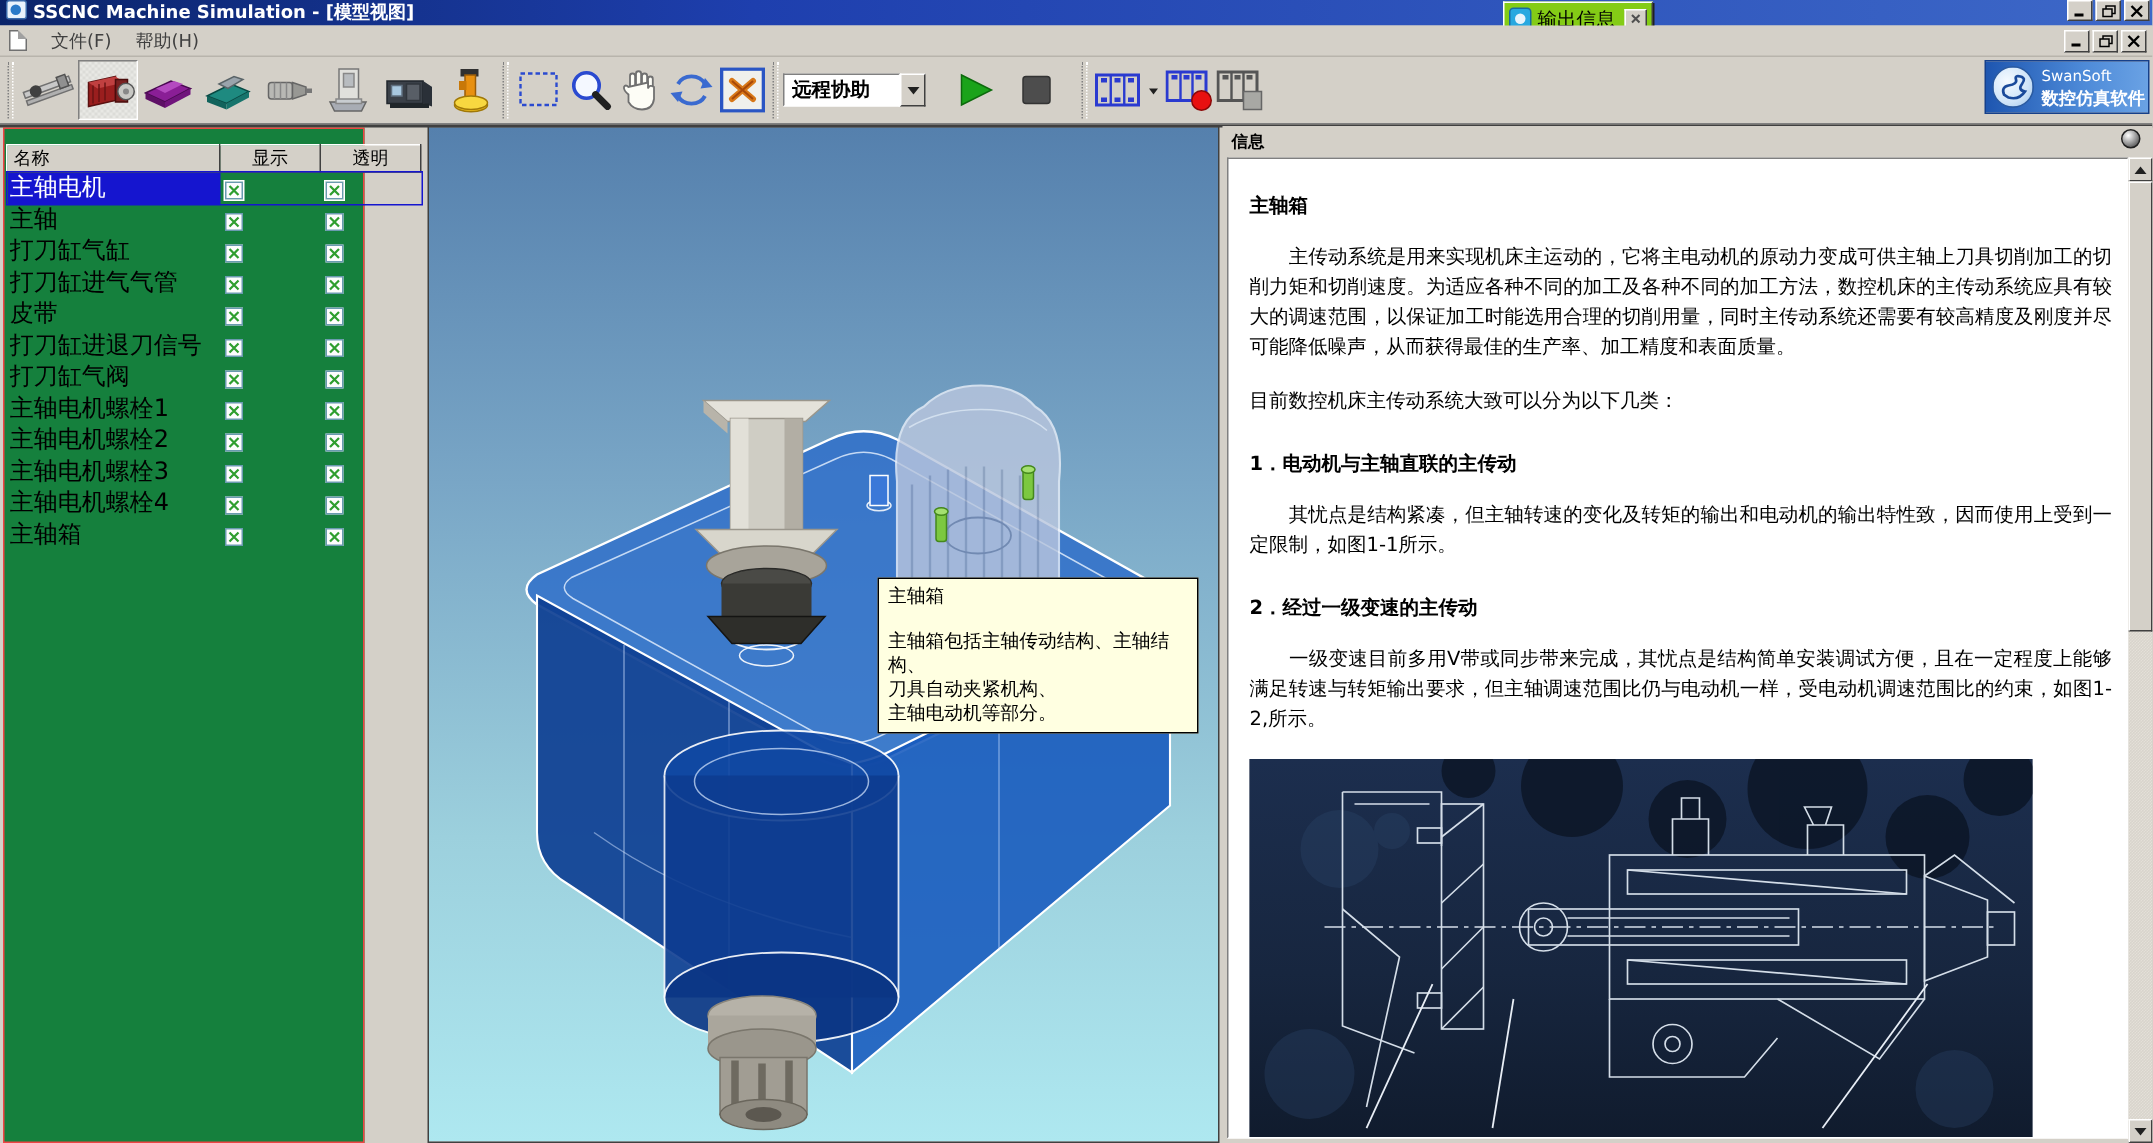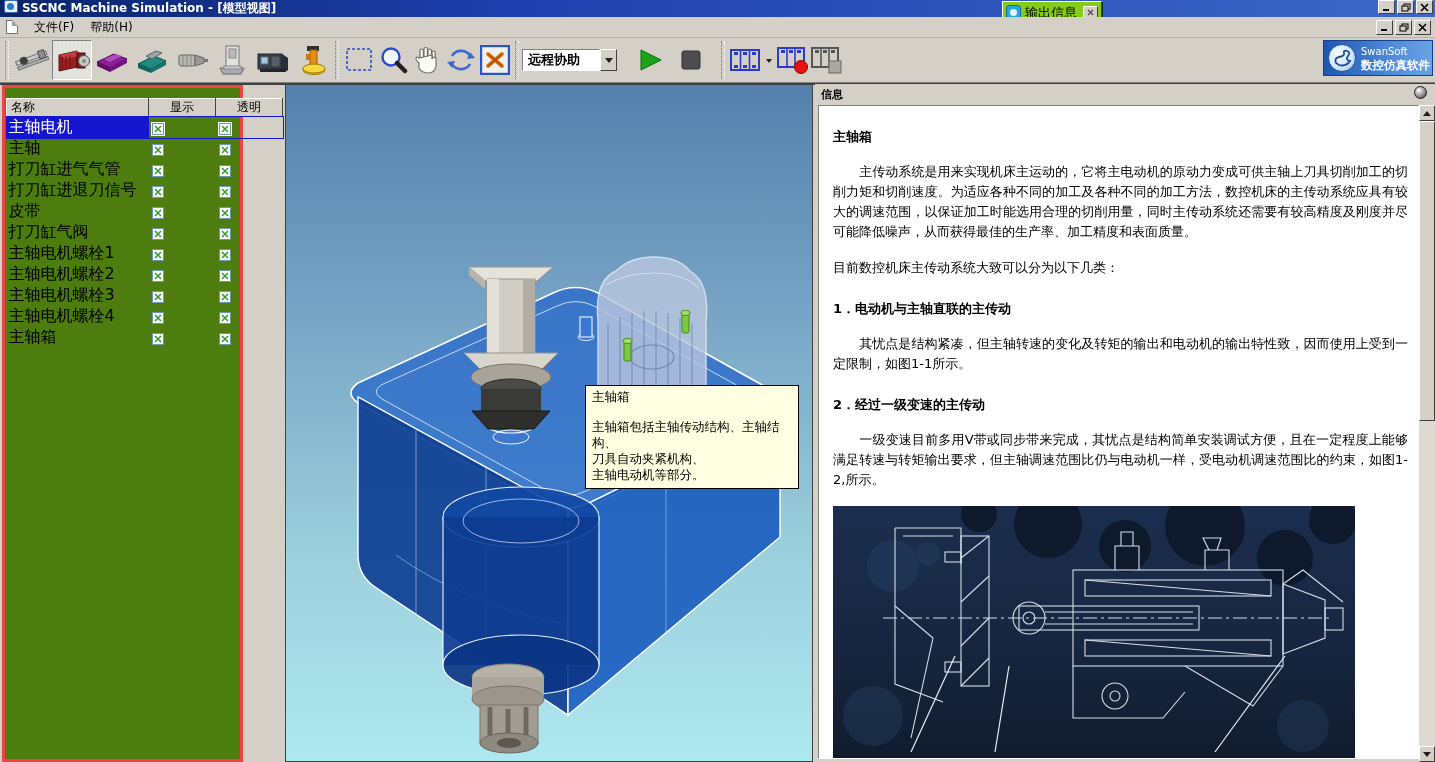--- a/index.html
+++ b/index.html
@@ -23,21 +23,21 @@
   .outwin .ow-ico { width:15px; height:15px; border-radius:3px; background:#28a8e0; border:1px solid #1a6aa0; position:relative; margin-right:4px; }
   .outwin .ow-ico::after { content:""; position:absolute; left:3px; top:3px; width:7px; height:7px; border-radius:50%; background:#e8f4fc; }
   .outwin .ow-title { color:#000; font-size:13px; margin-right:6px; white-space:nowrap; }
   .outwin .ow-close { width:15px; height:14px; font-size:10px; color:#404040; display:flex; align-items:center; justify-content:center; background:#d4d0c8; border:1px solid; border-color:#fff #404040 #404040 #fff; }
 
   
   .menubar { position:absolute; left:0; top:17px; width:1435px; height:21px; background:#d4d0c8;
     display:flex; align-items:center; padding:0 4px; border-bottom:1px solid #b8b4ac; }
   .doc-ico { width:12px; height:14px; background:#fff; border:1px solid #707070; margin:0 8px 0 2px; position:relative; }
   .doc-ico::after { content:""; position:absolute; right:-1px; top:-1px; border:3px solid; border-color:#d4d0c8 #d4d0c8 #a0a0a0 #a0a0a0; }
-  .menu-item { padding:2px 8px; color:#000000; }
+  .menu-item { padding:2px 8px; color:#404040; }
   .menubar .winbtns .winbtn { height:15px; }
 
   
   .toolbar { position:absolute; left:0; top:38px; width:1435px; height:45px; background:#d4d0c8;
     display:flex; align-items:center; padding:0 2px; border-bottom:1px solid #808080; }
   .grip { width:4px; height:38px; margin:0 3px; border-left:1px dotted #808080; border-right:1px dotted #fff; }
   .tool-btn { width:40px; height:40px; display:flex; align-items:center; justify-content:center; background:transparent; border:1px solid transparent; }
   .tool-btn.small { width:34px; height:36px; }
   .tool-btn.active { border-color:#808080 #fff #fff #808080;
     background-image:conic-gradient(#e8e8e4 25%,#dcdcd8 0 50%,#e8e8e4 0 75%,#dcdcd8 0); background-size:4px 4px; }
@@ -51,21 +51,21 @@
     background:linear-gradient(90deg,#1e56b0,#4d8ad8 60%,#6aa2e4); border:1px solid #16408a;
     display:flex; align-items:center; padding:2px 4px; color:#fff; }
   .brand .swan { width:28px; height:28px; border-radius:50%; background:radial-gradient(circle at 35% 35%,#f4faff,#cfe4f8 60%,#9cc2e8); border:1px solid #2a5aa0; position:relative; flex:none; margin-right:5px; }
   .brand .swan svg { position:absolute; left:3px; top:3px; }
   .brand .b1 { font-size:10px; line-height:13px; }
   .brand .b2 { font-size:11.5px; font-weight:bold; line-height:14px; white-space:nowrap; }
 
   
   .main-sep { position:absolute; left:0; top:83px; width:1435px; height:2px; background:#404040; }
 
-  .left-panel { position:absolute; left:2px; top:85px; width:241px; height:677px; background:#4d7c0f; border:3px solid #ef4444; padding-top:10px; }
+  .left-panel { position:absolute; left:2px; top:85px; width:241px; height:677px; background:#15803d; border:1px solid #ef4444; padding-top:10px; }
   .parts-table { width:276px; margin-left:1px; border-collapse:collapse; table-layout:fixed; }
   .parts-table th { height:17px; font-weight:normal; font-size:12px; background:#d4d0c8;
     border:1px solid; border-color:#fff #404040 #404040 #fff; }
   .parts-table th.c-name { text-align:left; padding-left:4px; }
   .parts-table td { height:15px; font-size:16px; vertical-align:middle; }
   .parts-table td.c-name { padding-left:2px; white-space:nowrap; overflow:hidden; }
   .parts-table tr.selected td.c-name { background:#1515cf; color:#fff; }
   .parts-table tr.selected { outline:1px solid #1515cf; }
   .col-name { width:142px; } .col-show { width:67px; } .col-trans { width:67px; }
   .cbx { display:inline-flex; width:12px; height:12px; margin-left:3px; background:#fdfdfd;
@@ -394,47 +394,60 @@
                 <path d="M1 1 L7 7 M7 1 L1 7" stroke="#2f9e2f" stroke-width="1.5"></path>
               </svg>
             </span></td>
           <td><span class="cbx">
               <svg width="8" height="8">
                 <path d="M1 1 L7 7 M7 1 L1 7" stroke="#2f9e2f" stroke-width="1.5"></path>
               </svg>
             </span></td>
         </tr>
       <tr>
+          <td class="c-name">打刀缸气缸</td>
+          <td><span class="cbx">
+              <svg width="8" height="8">
+                <path d="M1 1 L7 7 M7 1 L1 7" stroke="#2f9e2f" stroke-width="1.5"></path>
+              </svg>
+            </span></td>
+          <td><span class="cbx">
+              <svg width="8" height="8">
+                <path d="M1 1 L7 7 M7 1 L1 7" stroke="#2f9e2f" stroke-width="1.5"></path>
+              </svg>
+            </span></td>
+        </tr>
+      <tr>
           <td class="c-name">打刀缸进气气管</td>
           <td><span class="cbx">
               <svg width="8" height="8">
                 <path d="M1 1 L7 7 M7 1 L1 7" stroke="#2f9e2f" stroke-width="1.5"></path>
               </svg>
             </span></td>
           <td><span class="cbx">
               <svg width="8" height="8">
                 <path d="M1 1 L7 7 M7 1 L1 7" stroke="#2f9e2f" stroke-width="1.5"></path>
               </svg>
             </span></td>
         </tr>
       <tr>
+          <td class="c-name">皮带</td>
+          <td><span class="cbx">
+              <svg width="8" height="8">
+                <path d="M1 1 L7 7 M7 1 L1 7" stroke="#2f9e2f" stroke-width="1.5"></path>
+              </svg>
+            </span></td>
+          <td><span class="cbx">
+              <svg width="8" height="8">
+                <path d="M1 1 L7 7 M7 1 L1 7" stroke="#2f9e2f" stroke-width="1.5"></path>
+              </svg>
+            </span></td>
+        </tr>
+      <tr>
           <td class="c-name">打刀缸进退刀信号</td>
-          <td><span class="cbx">
-              <svg width="8" height="8">
-                <path d="M1 1 L7 7 M7 1 L1 7" stroke="#2f9e2f" stroke-width="1.5"></path>
-              </svg>
-            </span></td>
-          <td><span class="cbx">
-              <svg width="8" height="8">
-                <path d="M1 1 L7 7 M7 1 L1 7" stroke="#2f9e2f" stroke-width="1.5"></path>
-              </svg>
-            </span></td>
-        </tr>
-      <tr>
-          <td class="c-name">皮带</td>
           <td><span class="cbx">
               <svg width="8" height="8">
                 <path d="M1 1 L7 7 M7 1 L1 7" stroke="#2f9e2f" stroke-width="1.5"></path>
               </svg>
             </span></td>
           <td><span class="cbx">
               <svg width="8" height="8">
                 <path d="M1 1 L7 7 M7 1 L1 7" stroke="#2f9e2f" stroke-width="1.5"></path>
               </svg>
             </span></td>

